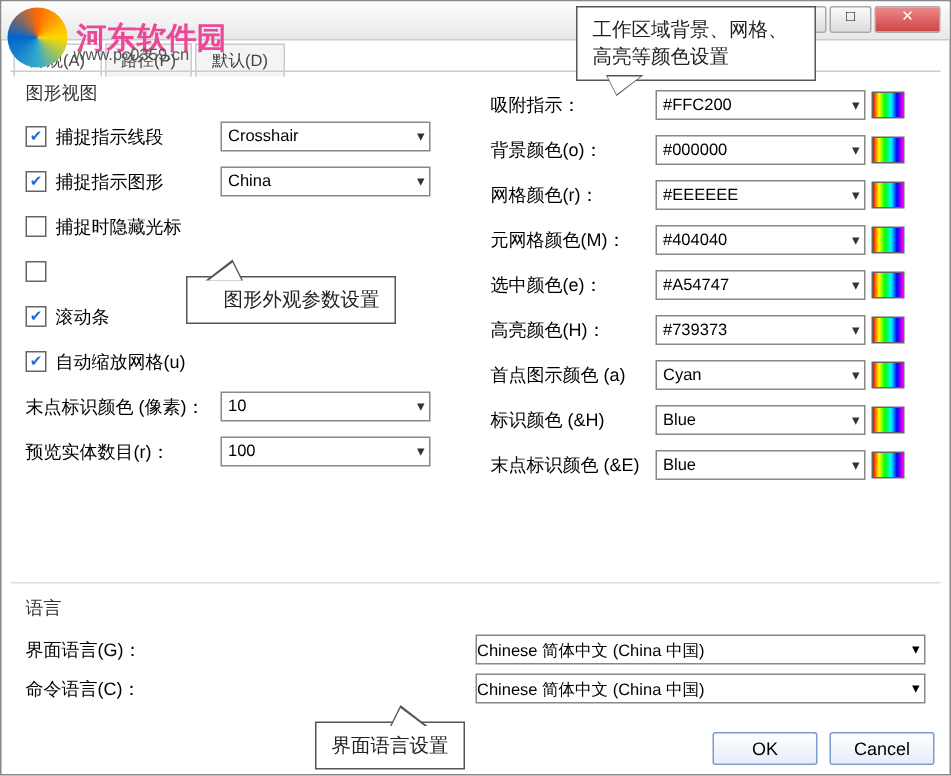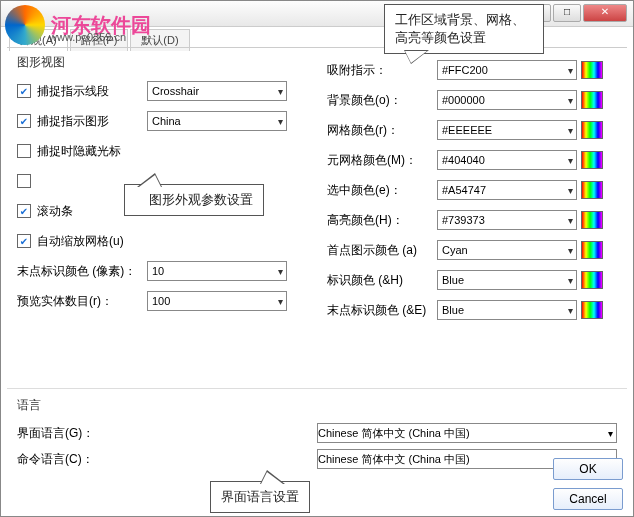--- a/index.html
+++ b/index.html
@@ -40,21 +40,21 @@
 
 .col-right .row .lbl { flex: 0 0 110px; }
 .col-right .combo { flex: 0 0 140px; }
 
 .lang-section { border-top: 1px solid #ddd; padding: 8px 10px; }
 .lang-row { display: flex; align-items: center; height: 26px; font-size: 12px; justify-content: space-between; }
 .lang-lbl { flex: 0 0 300px; }
 .lang-combo { flex: 1; height: 20px; border: 1px solid #888; background: #fff; display: flex; align-items: center; padding: 0 0; font-size: 11px; position: relative; }
 .lang-combo::after { content: "▾"; position: absolute; right: 3px; font-size: 10px; }
 
-.footer { position: absolute; bottom: 6px; right: 10px; display: flex; gap: 8px; flex-direction: column; }
+.footer { position: absolute; bottom: 6px; right: 10px; display: flex; gap: 8px; }
 .btn { min-width: 70px; height: 22px; border: 1px solid #7a9ccf; background: linear-gradient(#fefefe,#e6eefb); font-size: 12px; text-align: center; line-height: 20px; border-radius: 2px; }
 
 .callout { position: absolute; background: #fff; border: 1px solid #555; padding: 6px 10px; font-size: 13px; color: #222; z-index: 20; }
 .callout .tail { position: absolute; width: 0; height: 0; }
 .c1 { top: 4px; left: 384px; width: 160px; }
 .c1 .tail { bottom: -10px; left: 20px; border-left: 6px solid transparent; border-right: 16px solid transparent; border-top: 12px solid #fff; }
 .c1 .tail::before { content:""; position:absolute; top:-13px; left:-7px; border-left:7px solid transparent; border-right:18px solid transparent; border-top:14px solid #555; z-index:-1;}
 .c2 { top: 184px; left: 124px; padding-left: 24px; }
 .c2 .tail { top: -10px; left: 14px; border-left: 16px solid transparent; border-right: 6px solid transparent; border-bottom: 12px solid #fff; }
 .c2 .tail::before { content:""; position:absolute; top:-2px; left:-18px; border-left:18px solid transparent; border-right:7px solid transparent; border-bottom:14px solid #555; z-index:-1;}

